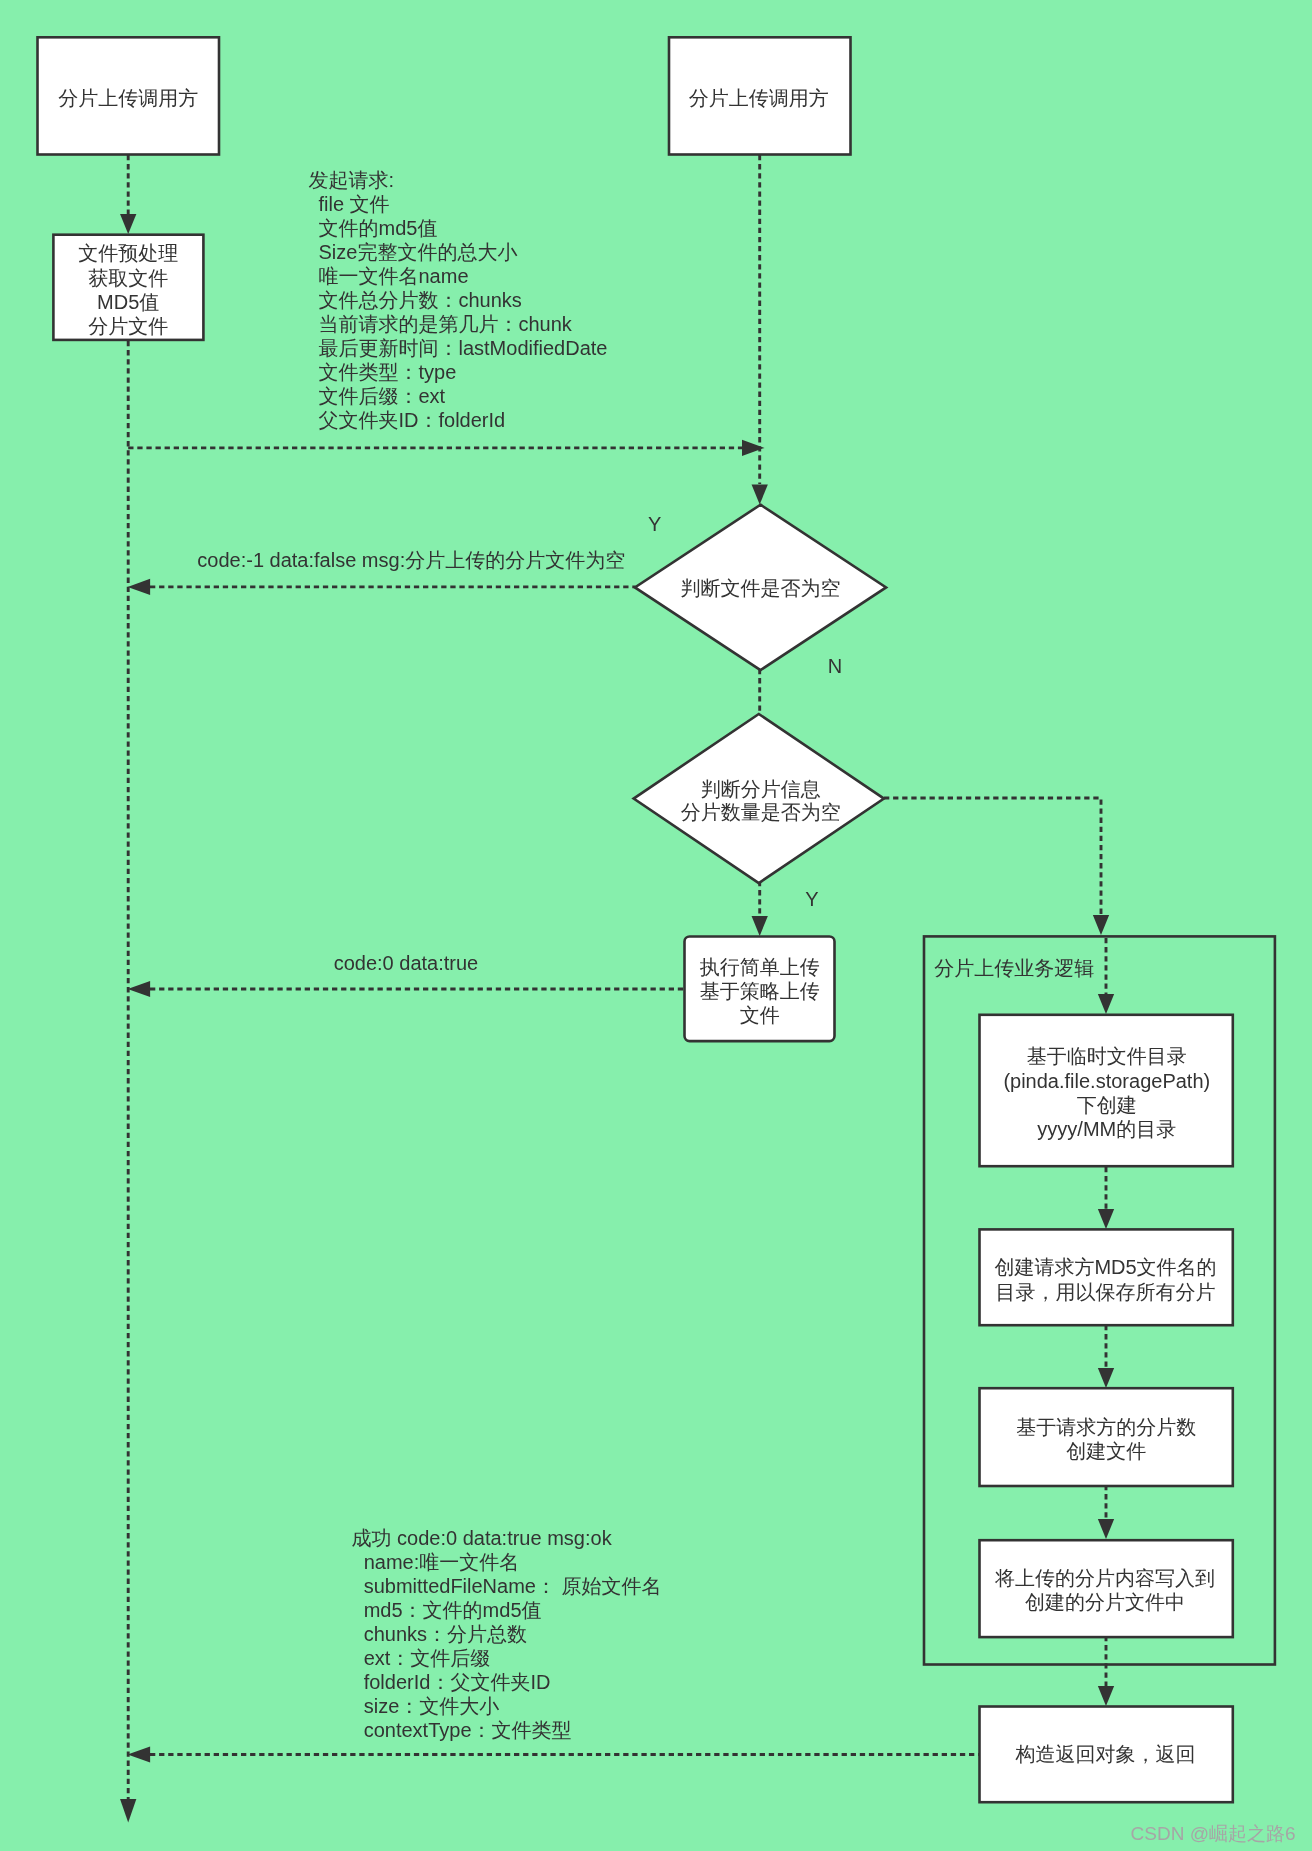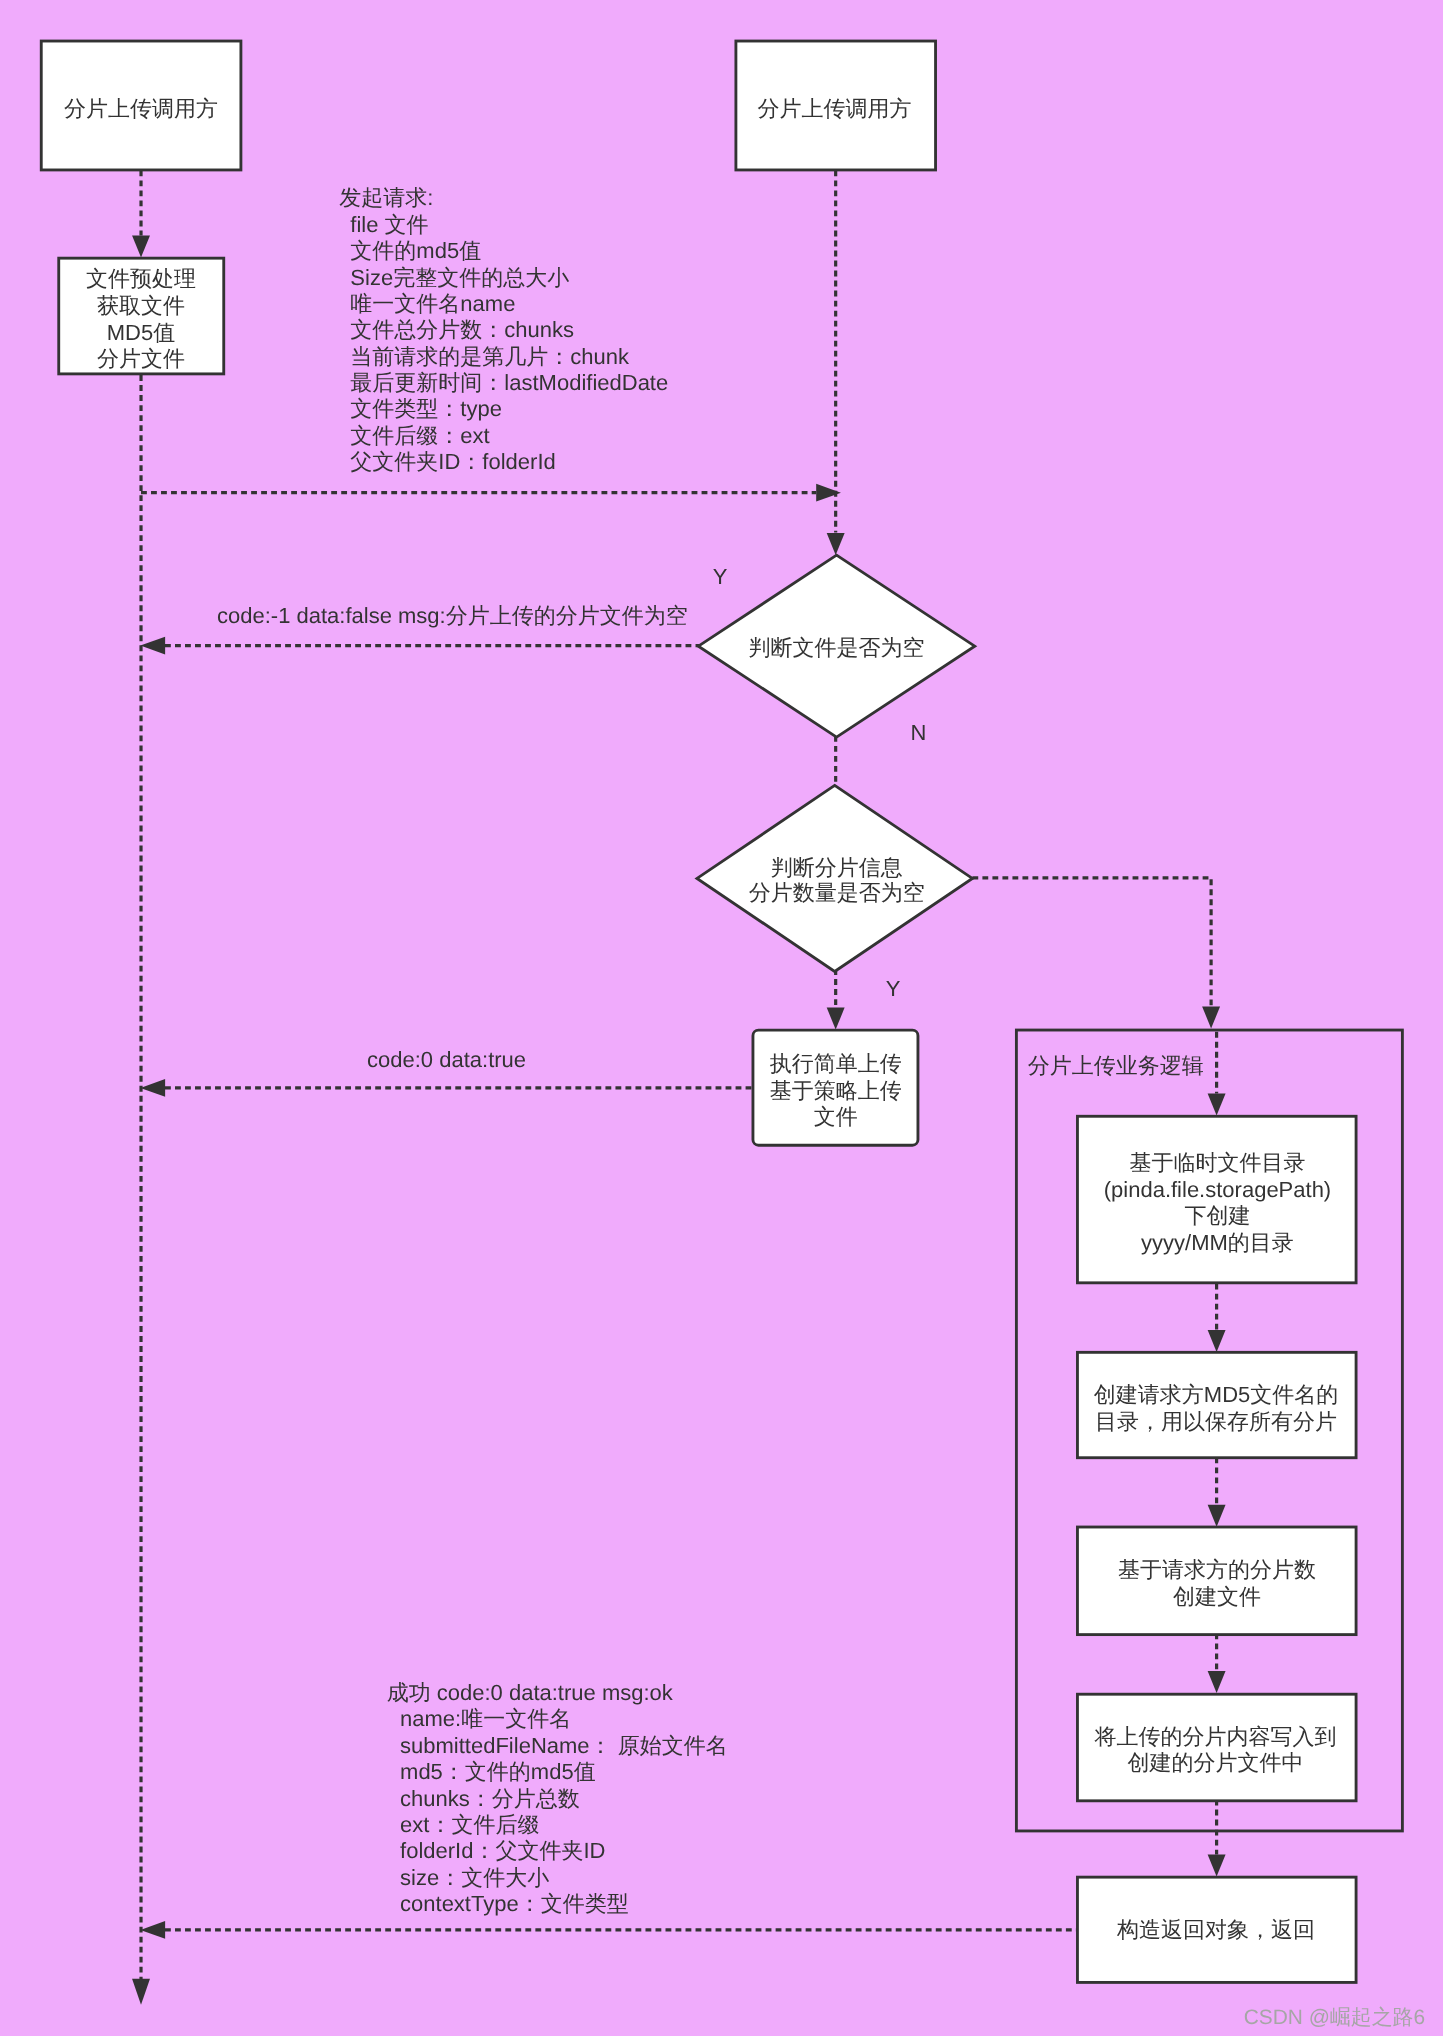--- a/index.html
+++ b/index.html
@@ -1,19 +1,19 @@
 <!DOCTYPE html>
 <html><head>
 <meta charset="utf-8">
 <style>
   html,body{margin:0;padding:0;}
   body{width:1312px;height:1851px;background:#f9f9f9;
        font-family:"Liberation Sans",sans-serif;
        -webkit-font-smoothing:antialiased;}
-  #stage{position:relative;width:1312px;height:1851px;overflow:hidden;background:#f0abfc;}
+  #stage{position:relative;width:1312px;height:1851px;overflow:hidden;background:#86efac;}
   svg#chart{position:absolute;left:0;top:0;width:1312px;height:1851px;}
   .shape{fill:#ffffff;stroke:#333333;stroke-width:2.6;}
   .group-box{fill:none;stroke:#333333;stroke-width:2.6;}
   .link{fill:none;stroke:#333333;stroke-width:2.9;stroke-dasharray:5.3 3.8;}
   .arrowhead{fill:#333333;stroke:none;}
   .nodetext{fill:#333333;font-size:20px;font-family:"Liberation Sans",sans-serif;}
   .ann{fill:#333333;font-size:20px;font-family:"Liberation Sans",sans-serif;}
   .branch{fill:#333333;font-size:20px;font-family:"Liberation Sans",sans-serif;}
   .wm{fill:#a6a6a6;font-size:19px;font-family:"Liberation Sans",sans-serif;}
 </style>

